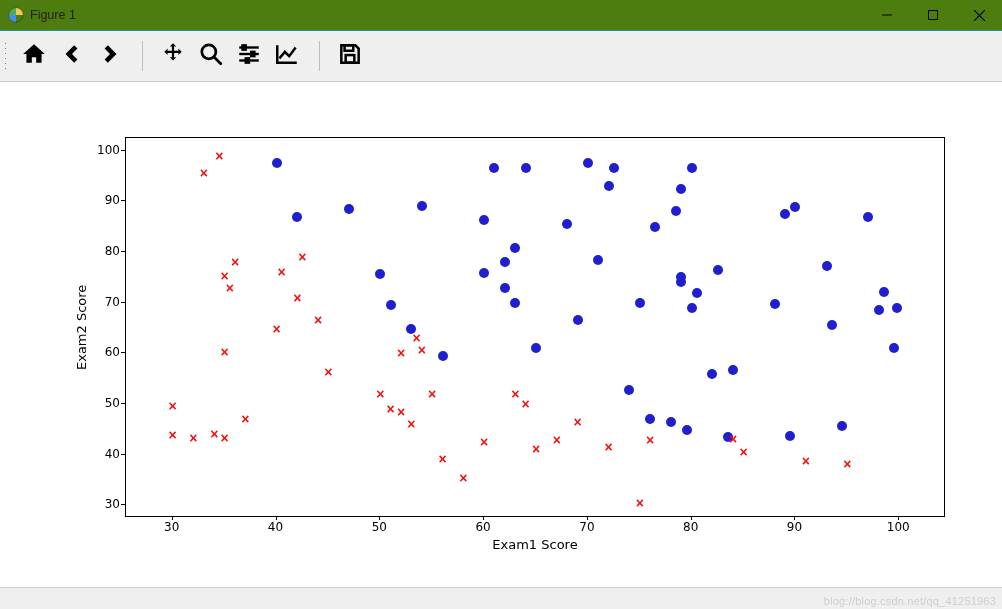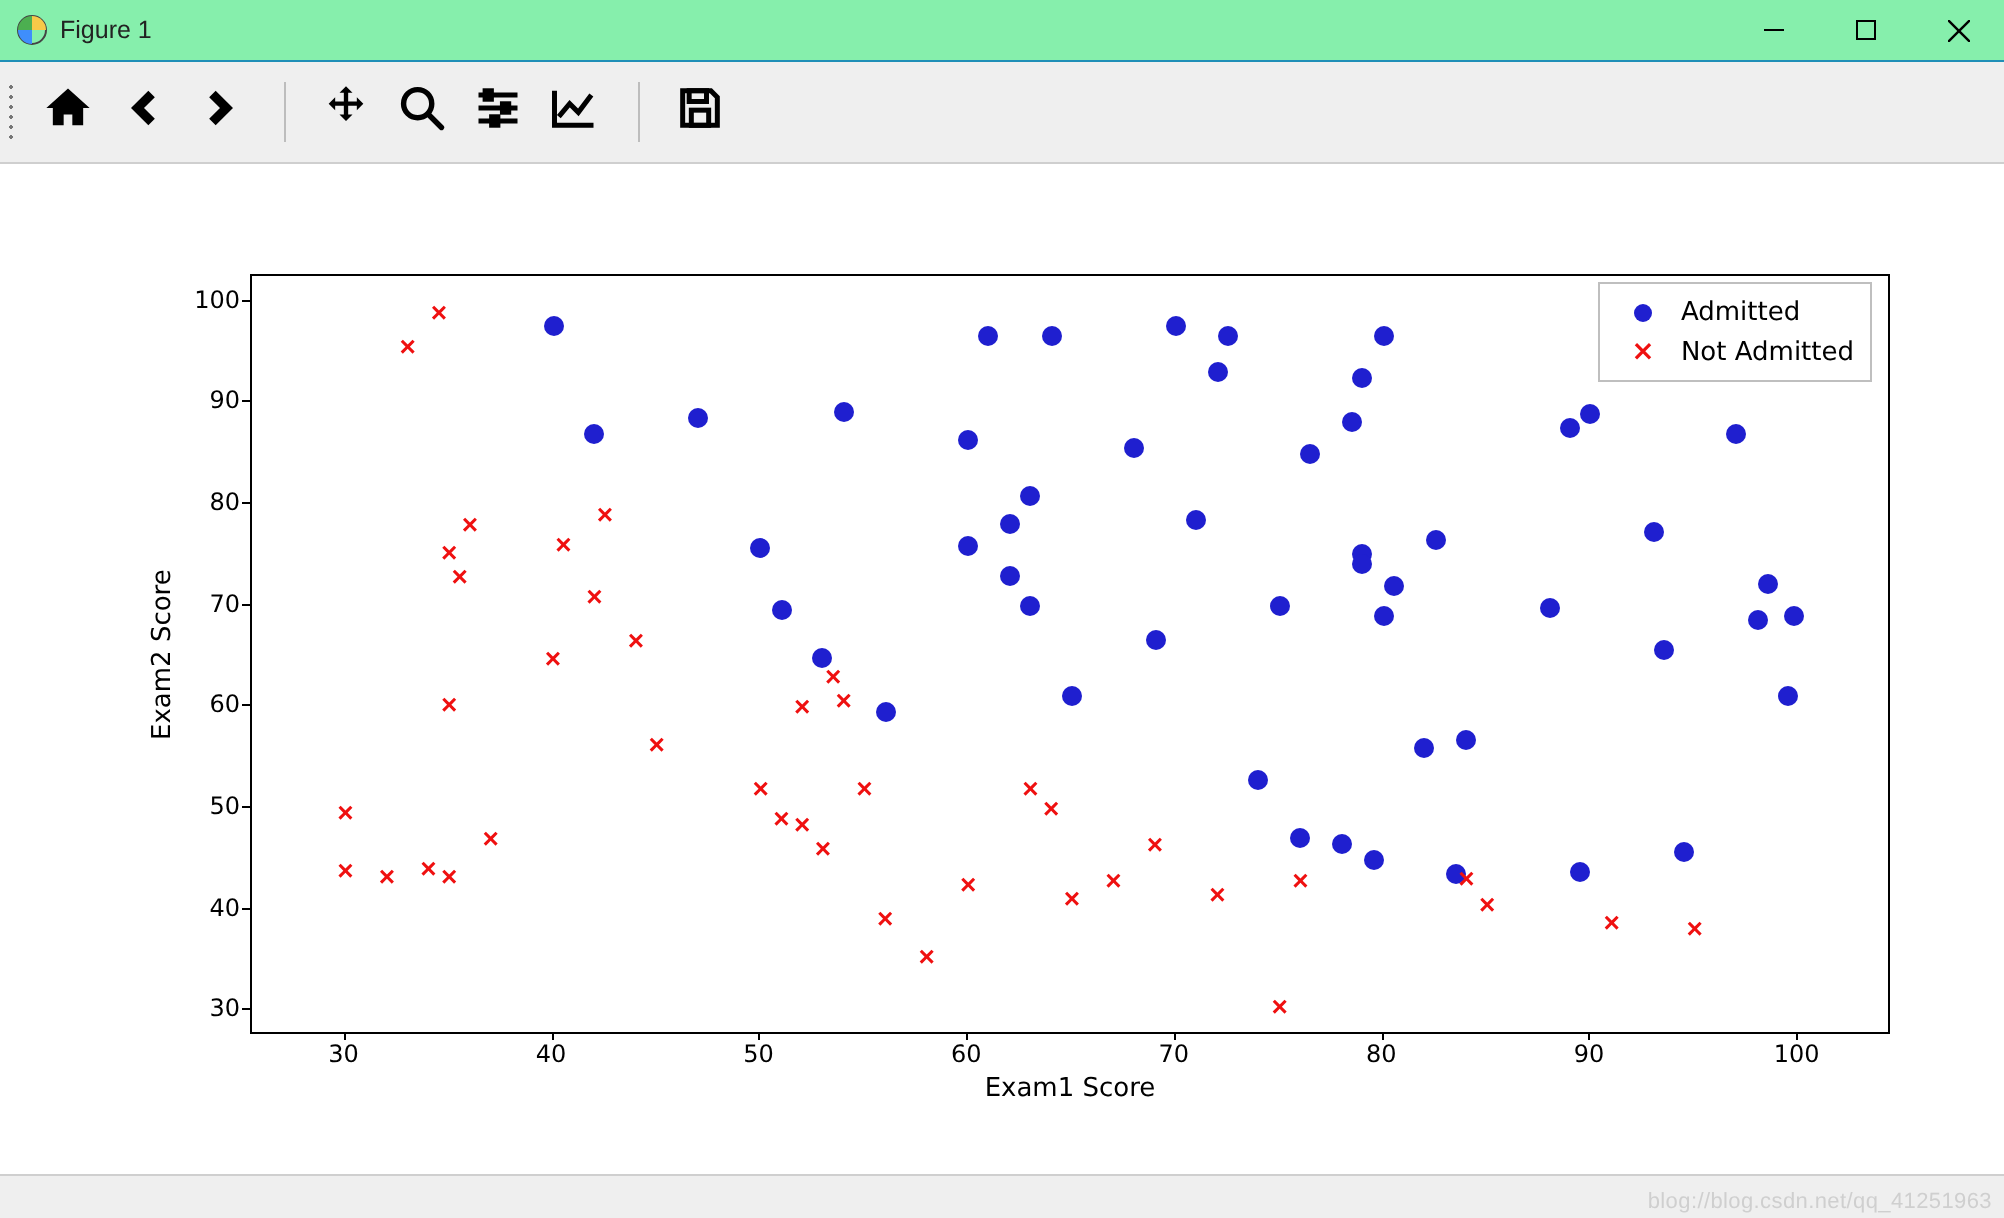--- a/index.html
+++ b/index.html
@@ -13,21 +13,21 @@
     position: relative;
   }
   
   .titlebar {
     height: 30px;
     border-bottom: 1px solid #1f8fb7;
     display: flex;
     align-items: center;
     font-size: 12.5px;
     color: #222;
-    background: #86efac;
+    background: #4d7c0f;
     position: relative;
   }
   .titlebar .app-icon {
     width: 16px; height: 16px;
     margin: 0 6px 0 8px;
   }
   .titlebar .win-controls {
     margin-left: auto;
     display: flex;
     height: 100%;
@@ -416,31 +416,17 @@
       <div class="tick y" style="top: 169px;">80</div>
       <div class="tickmark y" style="top: 118.333px;"></div>
       <div class="tick y" style="top: 118.333px;">90</div>
       <div class="tickmark y" style="top: 67.6667px;"></div>
       <div class="tick y" style="top: 67.6667px;">100</div>
     </div>
 
   <div class="xlabel">Exam1 Score</div>
   <div class="ylabel">Exam2 Score</div>
 
-  <div class="legend">
-    <div class="legend-row">
-      <span class="legend-swatch">
-          <span class="dot"></span>
-        </span>
-      <span>Admitted</span>
-    </div>
-    <div class="legend-row">
-      <span class="legend-swatch">
-          <span class="x">×</span>
-        </span>
-      <span>Not Admitted</span>
-    </div>
-  </div>
 </div>
 
 <div class="statusbar"></div>
 
 <div class="watermark">blog://blog.csdn.net/qq_41251963</div>
 
 </body></html>

